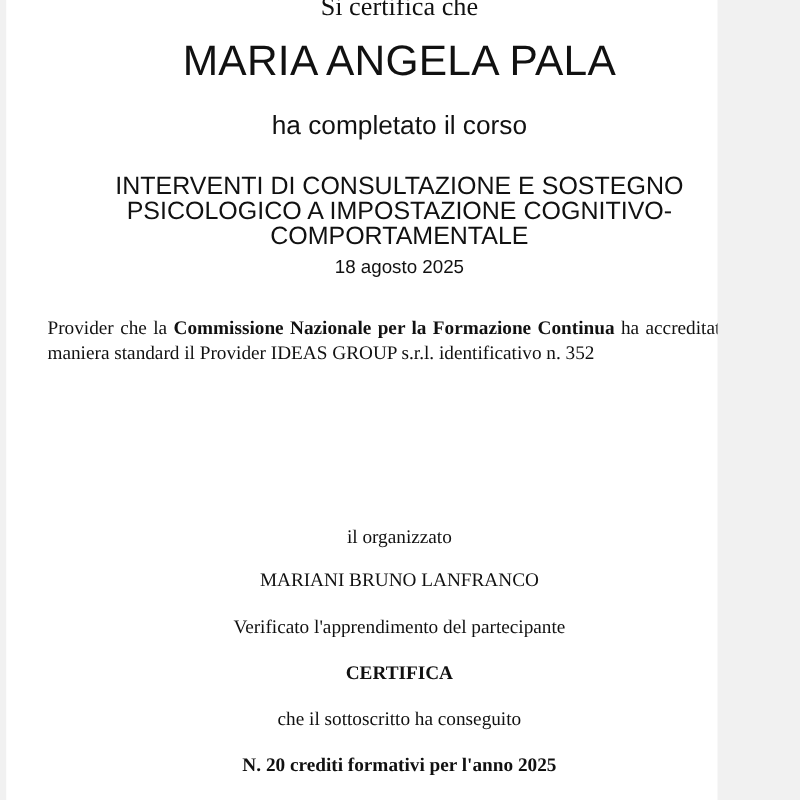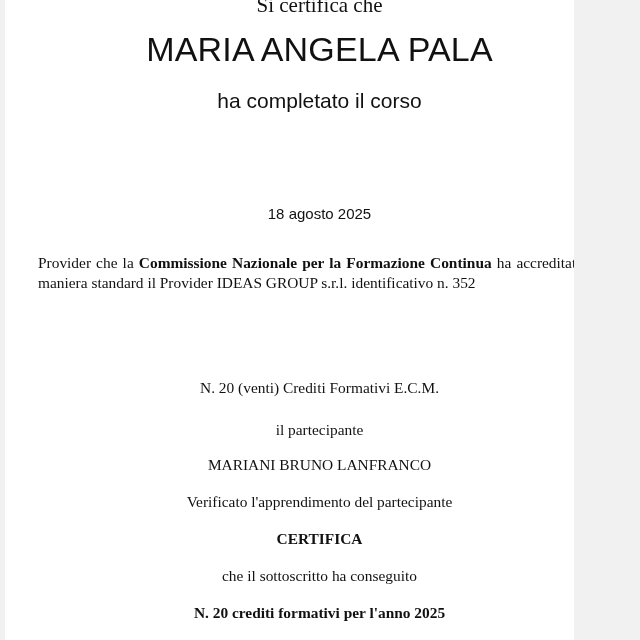--- a/index.html
+++ b/index.html
@@ -47,25 +47,25 @@
     .l-conseguito { top: 567px; }
     .l-anno { top: 604px; font-weight: bold; }
   </style>
 </head>
 <body>
 
 <div class="page">
   <div class="abs serif intro">Si certifica che</div>
   <div class="abs sans name">MARIA ANGELA PALA</div>
   <div class="abs sans completed">ha completato il corso</div>
+  <div class="abs sans course">INTERVENTI DI CONSULTAZIONE E SOSTEGNO PSICOLOGICO A IMPOSTAZIONE COGNITIVO-COMPORTAMENTALE</div>
   <div class="abs sans date">18 agosto 2025</div>
 
   <div class="para serif p1"><span>Provider che la </span><b>Commissione Nazionale per la Formazione Continua</b><span>  ha accreditato in maniera standard il Provider IDEAS GROUP s.r.l. identificativo n. 352</span></div>
 
 
-  <div class="abs serif line l-credits">N. 20 (venti) Crediti Formativi E.C.M.</div>
-  <div class="abs serif line l-sottoscritto">il partecipante</div>
+  <div class="abs serif line l-sottoscritto">il organizzato</div>
   <div class="abs serif line l-signer">MARIANI BRUNO LANFRANCO</div>
   <div class="abs serif line l-verificato">Verificato l'apprendimento del partecipante</div>
   <div class="abs serif line l-certifica">CERTIFICA</div>
   <div class="abs serif line l-conseguito">che il sottoscritto ha conseguito</div>
   <div class="abs serif line l-anno">N. 20 crediti formativi per l'anno 2025</div>
 </div>
 
 </body></html>

